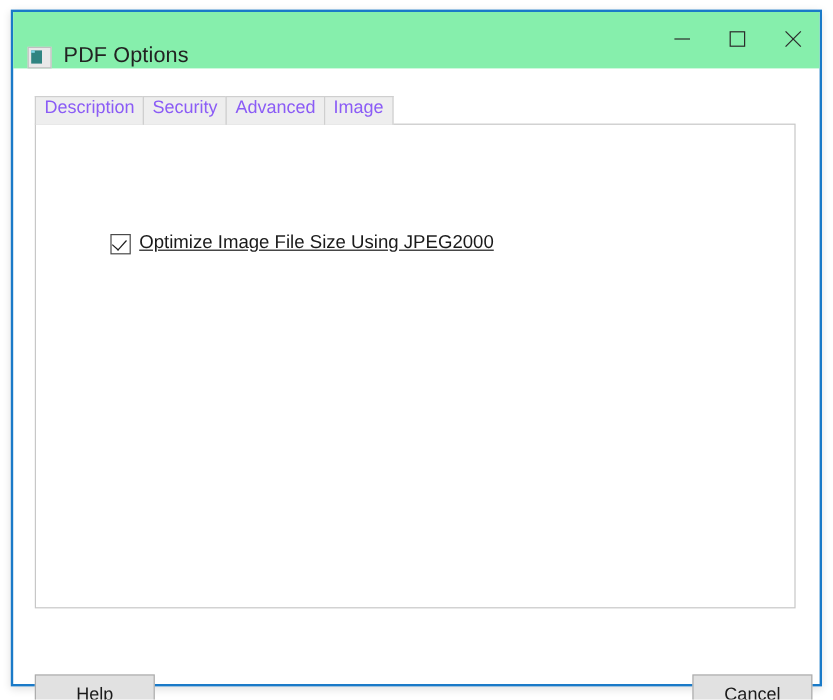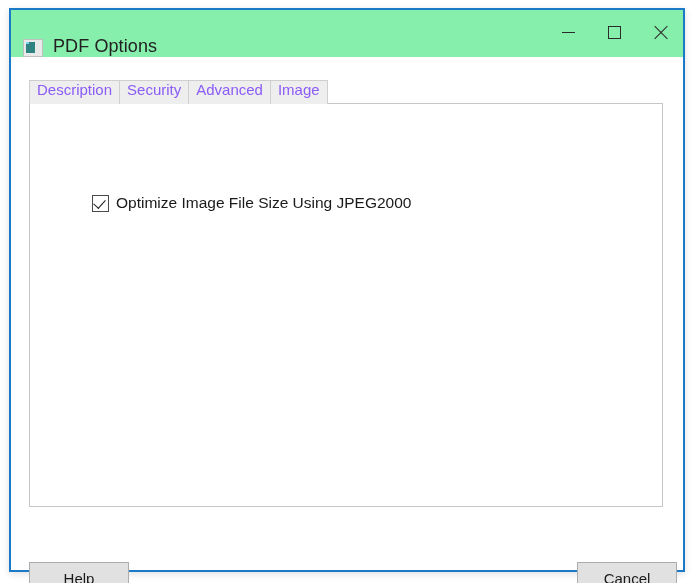--- a/index.html
+++ b/index.html
@@ -205,20 +205,21 @@
     height: 10px;
     border-right: 1.6px solid #1c1c1c;
     border-bottom: 1.6px solid #1c1c1c;
     transform: rotate(42deg);
   }
 
   .check-label {
     font-size: 15.5px;
     color: #1a1a1a;
     white-space: nowrap;
+    text-decoration: underline;
   }
 
   
   .button {
     position: absolute;
     height: 33px;
     background: #e1e1e1;
     border: 1px solid #adadad;
     box-sizing: border-box;
     font-size: 15px;

